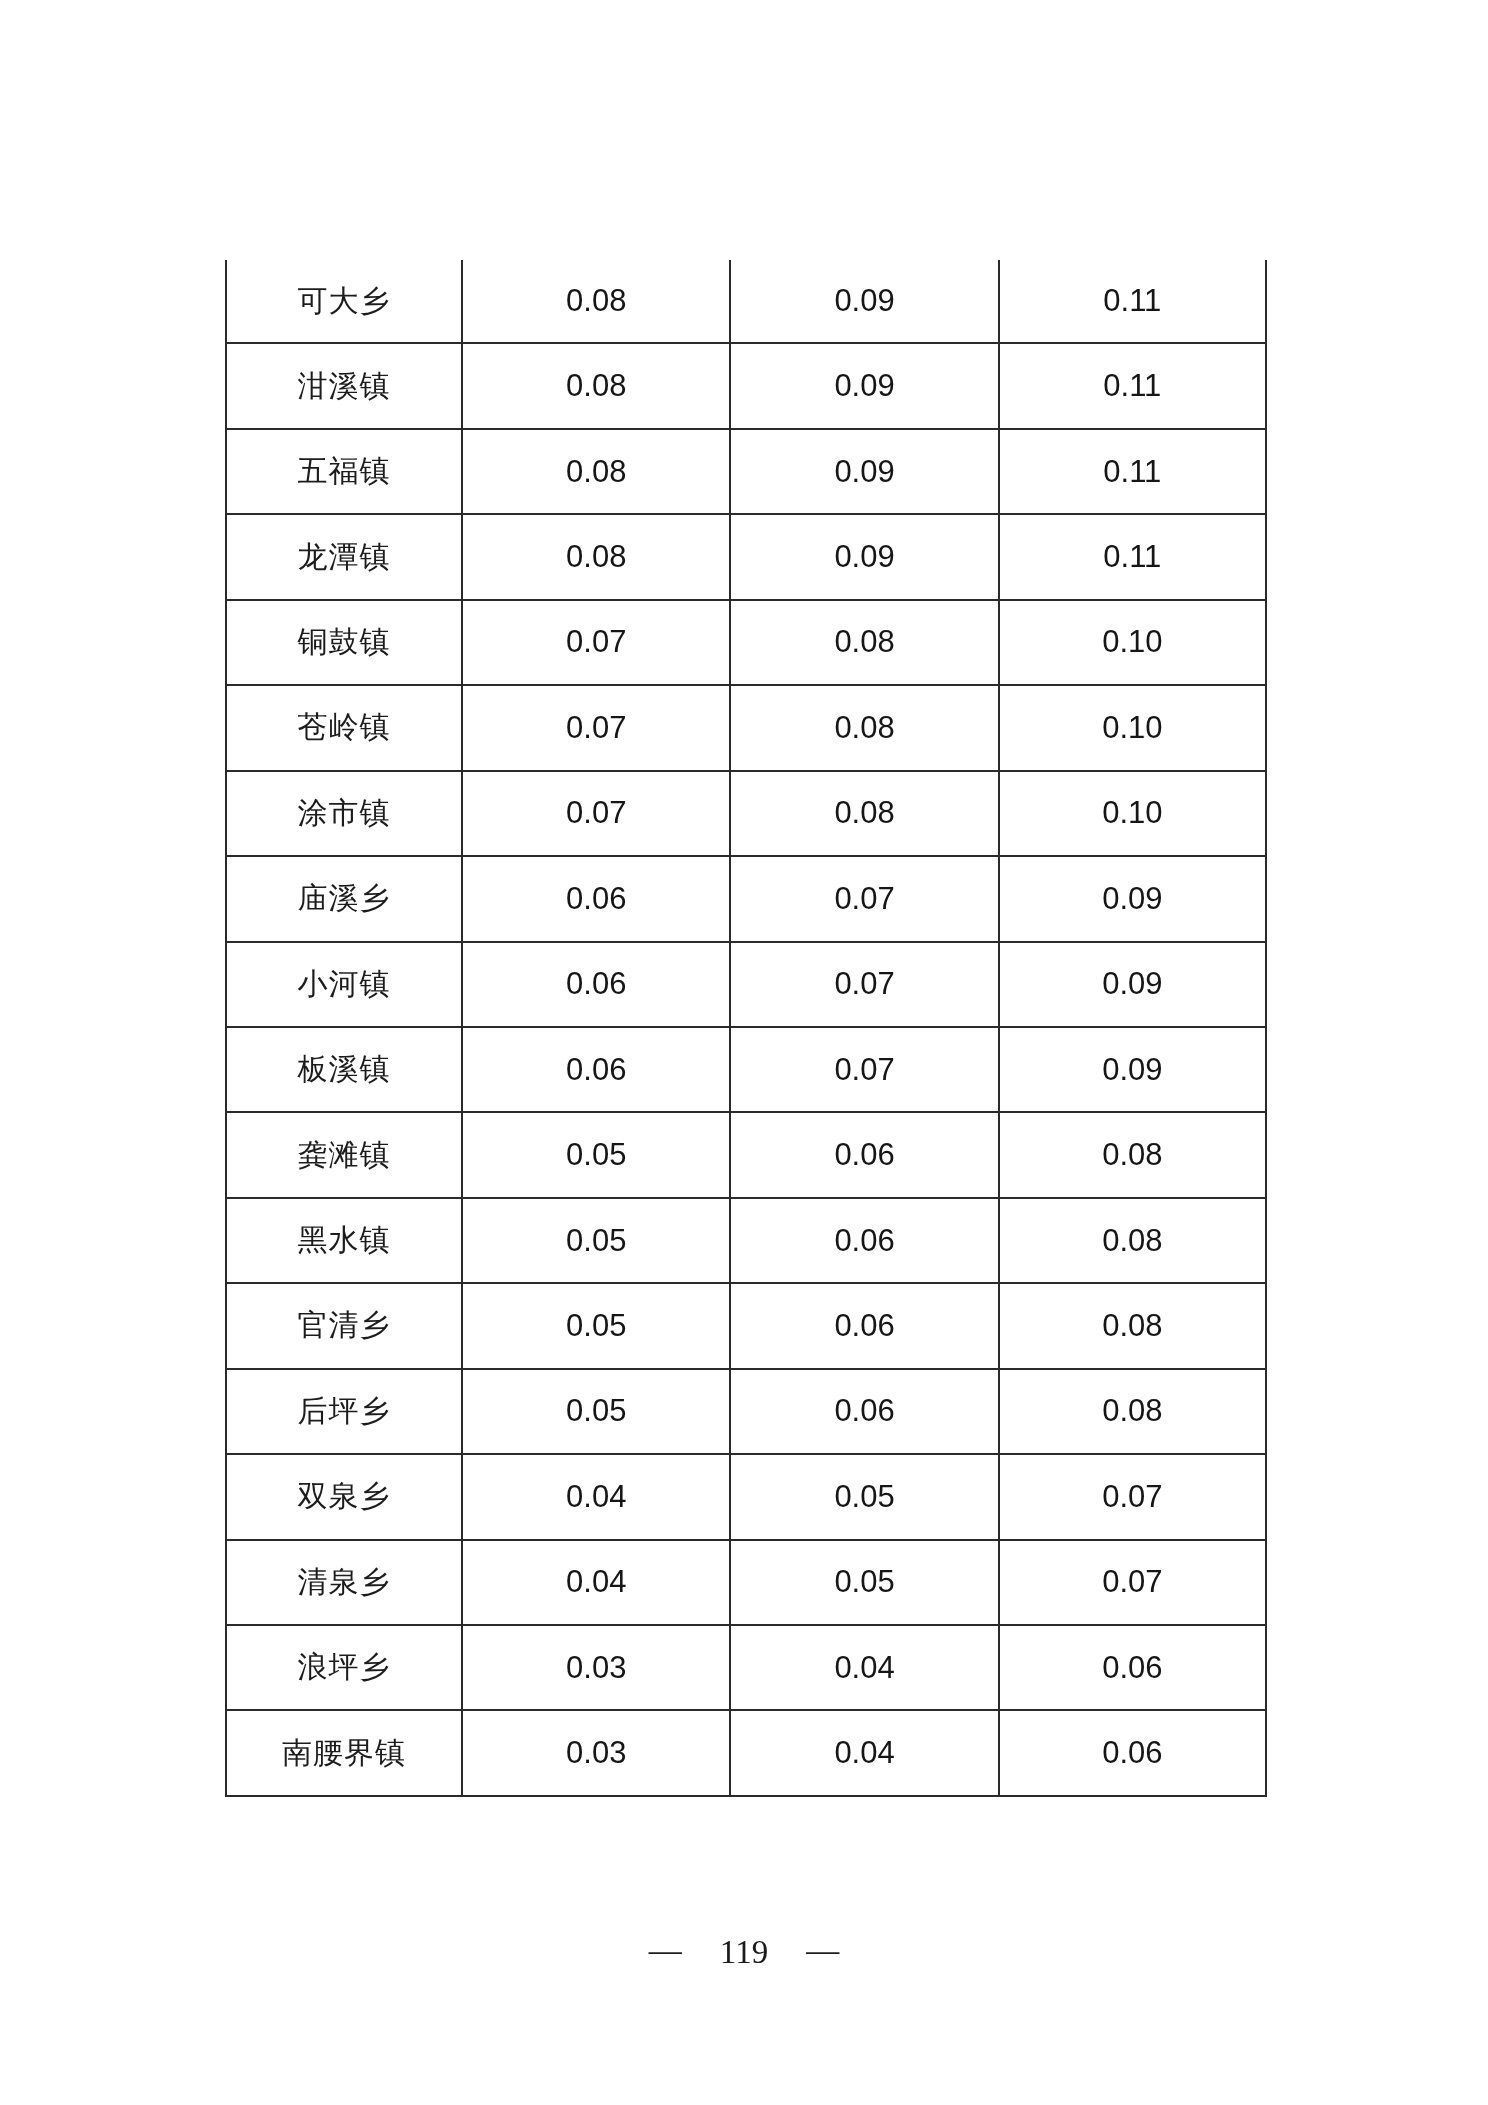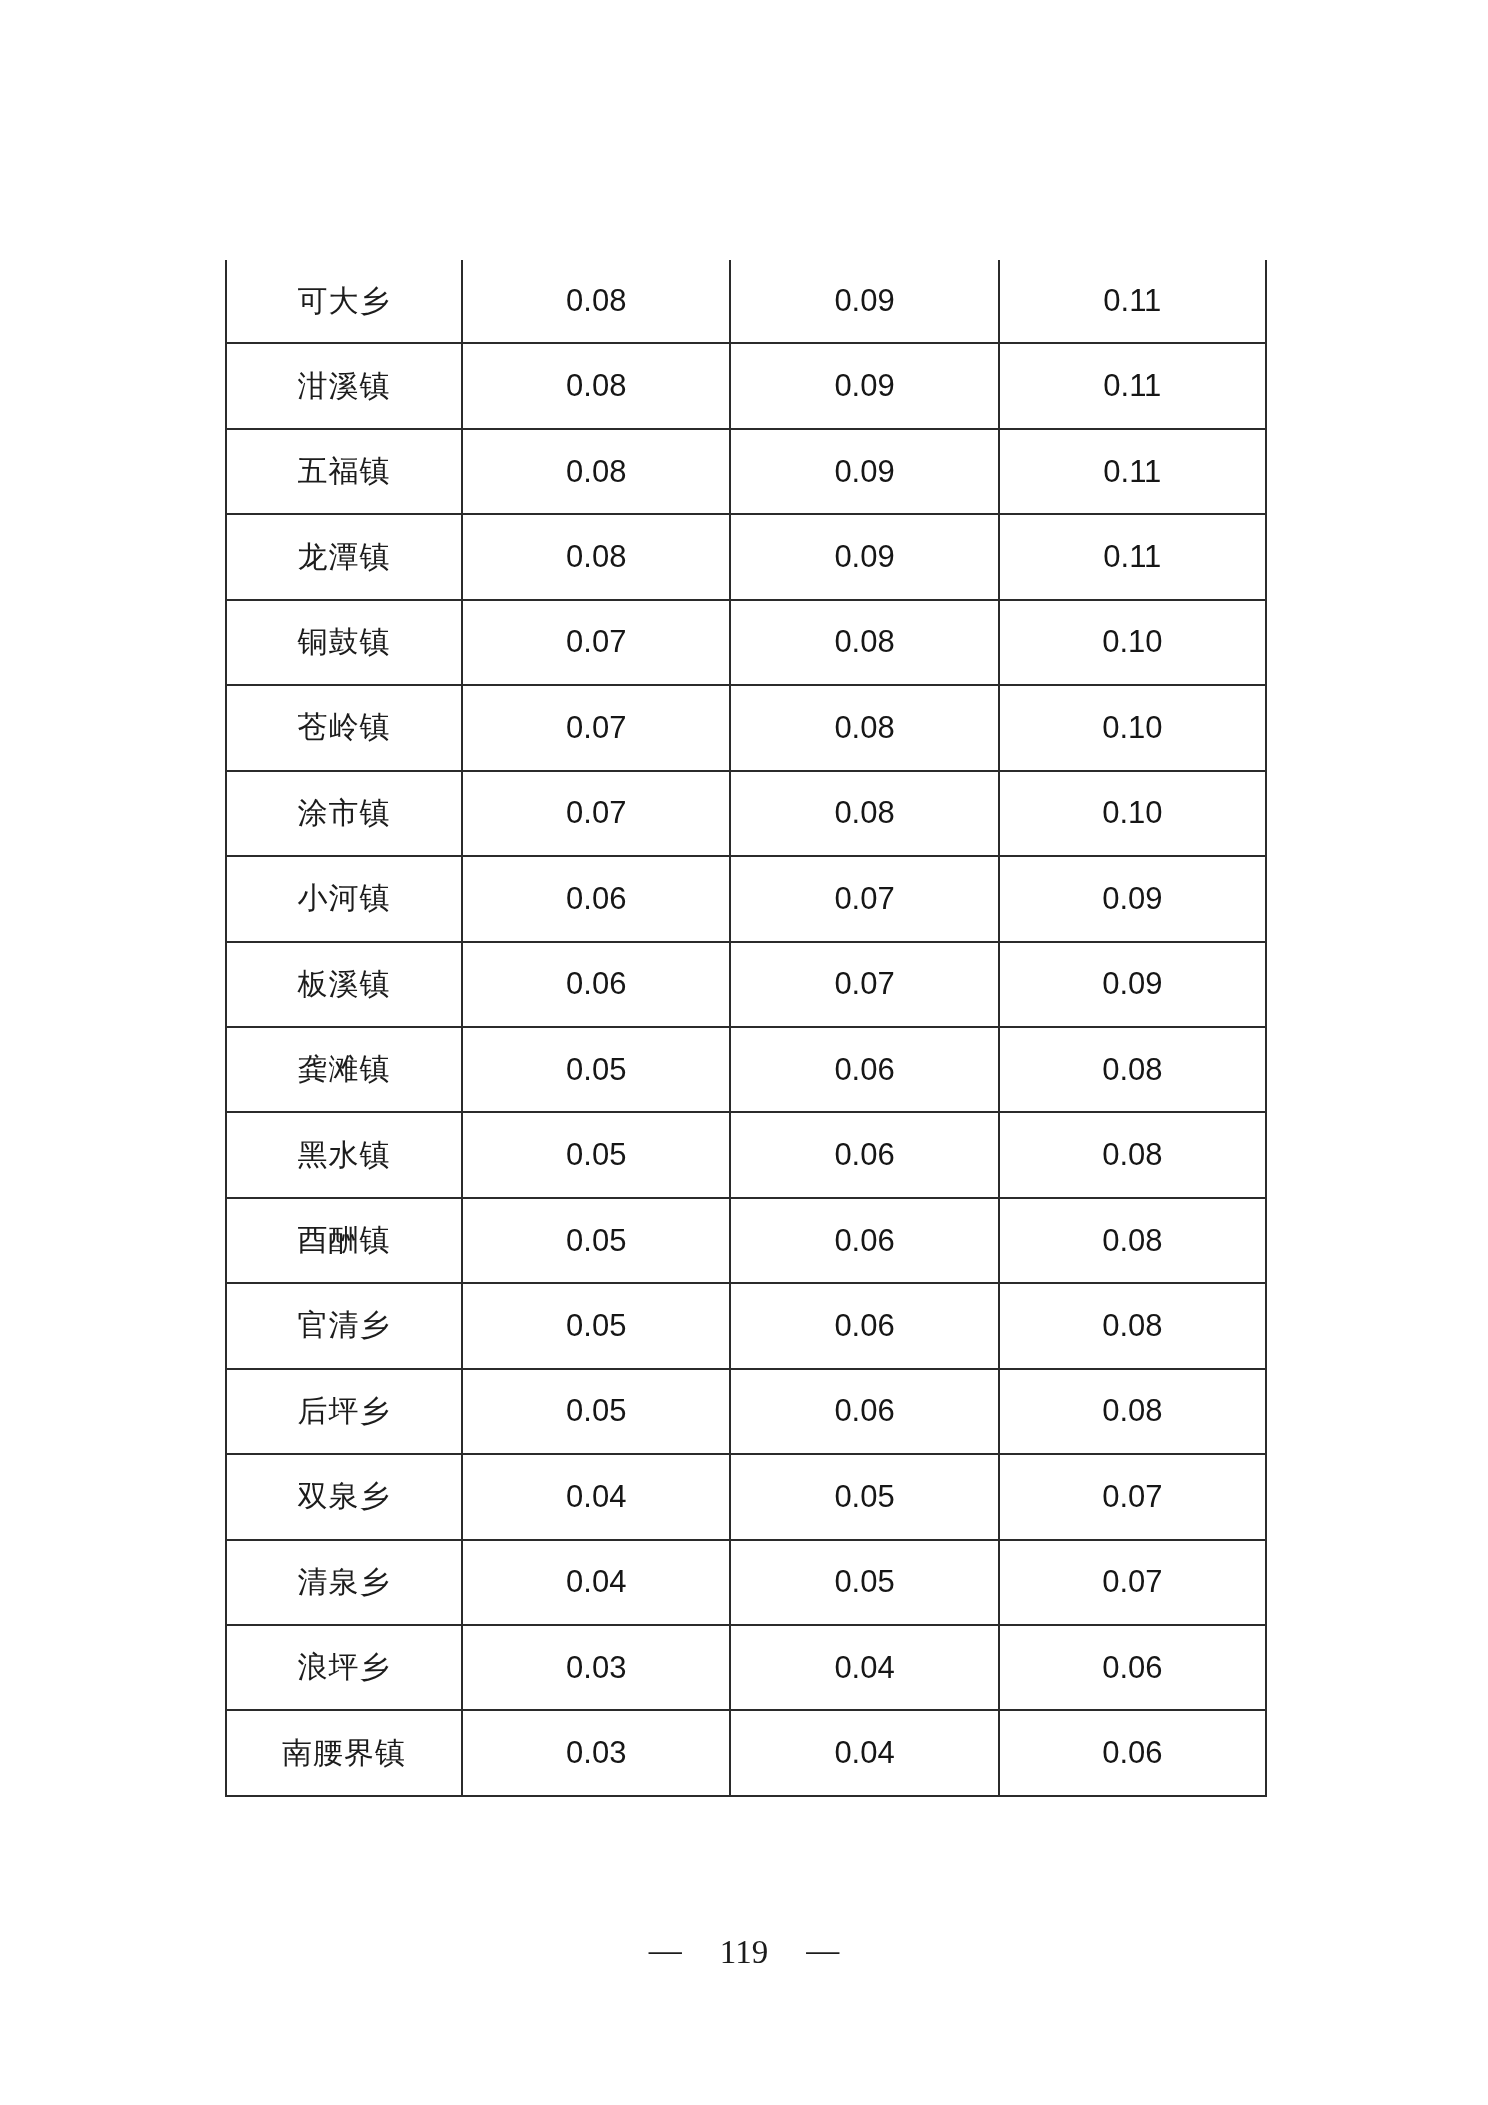--- a/index.html
+++ b/index.html
@@ -114,45 +114,45 @@
           <td class="value-cell">0.08</td>
           <td class="value-cell">0.10</td>
         </tr>
         <tr>
           <td class="name-cell">涂市镇</td>
           <td class="value-cell">0.07</td>
           <td class="value-cell">0.08</td>
           <td class="value-cell">0.10</td>
         </tr>
         <tr>
+          <td class="name-cell">庙溪乡</td>
+          <td class="value-cell">0.06</td>
+          <td class="value-cell">0.07</td>
+          <td class="value-cell">0.09</td>
+        </tr>
+        <tr>
           <td class="name-cell">小河镇</td>
           <td class="value-cell">0.06</td>
           <td class="value-cell">0.07</td>
           <td class="value-cell">0.09</td>
         </tr>
         <tr>
           <td class="name-cell">板溪镇</td>
           <td class="value-cell">0.06</td>
           <td class="value-cell">0.07</td>
           <td class="value-cell">0.09</td>
         </tr>
         <tr>
           <td class="name-cell">龚滩镇</td>
           <td class="value-cell">0.05</td>
           <td class="value-cell">0.06</td>
           <td class="value-cell">0.08</td>
         </tr>
         <tr>
           <td class="name-cell">黑水镇</td>
-          <td class="value-cell">0.05</td>
-          <td class="value-cell">0.06</td>
-          <td class="value-cell">0.08</td>
-        </tr>
-        <tr>
-          <td class="name-cell">酉酬镇</td>
           <td class="value-cell">0.05</td>
           <td class="value-cell">0.06</td>
           <td class="value-cell">0.08</td>
         </tr>
         <tr>
           <td class="name-cell">官清乡</td>
           <td class="value-cell">0.05</td>
           <td class="value-cell">0.06</td>
           <td class="value-cell">0.08</td>
         </tr>

